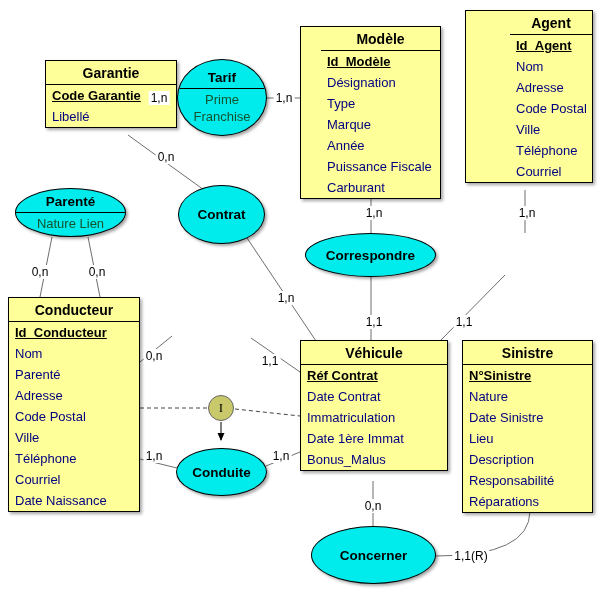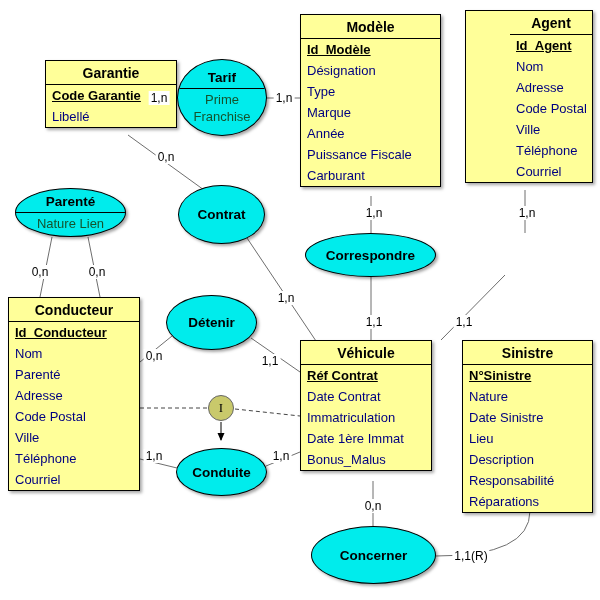--- a/index.html
+++ b/index.html
@@ -70,21 +70,21 @@
     <line x1="235" y1="409" x2="300" y2="416" stroke="#444" stroke-dasharray="4,3"></line>
     <line x1="221" y1="422" x2="221" y2="440" stroke="#000" marker-end="url(#arrow)"></line>
   </svg>
 
   <div class="entity" style="left:8px; top:60px; width:132px;margin-left:37px;">
     <div class="ent-title">Garantie</div>
     <div class="attr pk">Code Garantie</div>
     <div class="attr">Libellé</div>
   </div>
 
-  <div class="entity" style="left:300px; top:14px; width:141px;">
+  <div class="entity" style="left:300px; top:26px; width:141px;padding-left:20px;">
     <div class="ent-title">Modèle</div>
     <div class="attr pk">Id_Modèle</div>
     <div class="attr">Désignation</div>
     <div class="attr">Type</div>
     <div class="attr">Marque</div>
     <div class="attr">Année</div>
     <div class="attr">Puissance Fiscale</div>
     <div class="attr">Carburant</div>
   </div>
 
@@ -102,23 +102,24 @@
   <div class="entity" style="left:8px; top:297px; width:132px;">
     <div class="ent-title">Conducteur</div>
     <div class="attr pk">Id_Conducteur</div>
     <div class="attr">Nom</div>
     <div class="attr">Parenté</div>
     <div class="attr">Adresse</div>
     <div class="attr">Code Postal</div>
     <div class="attr">Ville</div>
     <div class="attr">Téléphone</div>
     <div class="attr">Courriel</div>
+    <div class="attr">Date Naissance</div>
   </div>
 
-  <div class="entity" style="left:300px; top:340px; width:132px;">
+  <div class="entity" style="left:300px; top:340px; width:148px;">
     <div class="ent-title">Véhicule</div>
     <div class="attr pk">Réf Contrat</div>
     <div class="attr">Date Contrat</div>
     <div class="attr">Immatriculation</div>
     <div class="attr">Date 1ère Immat</div>
     <div class="attr">Bonus_Malus</div>
   </div>
 
   <div class="entity" style="left:462px; top:340px; width:131px;">
     <div class="ent-title">Sinistre</div>
@@ -146,23 +147,20 @@
 
   <div class="ellipse" style="left:178px; top:185px; width:87px; height:59px;">
     <div class="rel-title">Contrat</div>
   </div>
 
   <div class="ellipse" style="left:305px; top:233px; width:131px; height:44px;text-align:right;">
     <div class="rel-title">Correspondre</div>
   </div>
 
 
-  <div class="ellipse" style="left:166px; top:295px; width:91px; height:55px;">
-    <div class="rel-title">Détenir</div>
-  </div>
 
   <div class="ellipse" style="left:176px; top:448px; width:91px; height:48px;">
     <div class="rel-title">Conduite</div>
   </div>
 
   <div class="ellipse" style="left:311px; top:526px; width:125px; height:58px;">
     <div class="rel-title">Concerner</div>
   </div>
 
   <div class="constraint">

